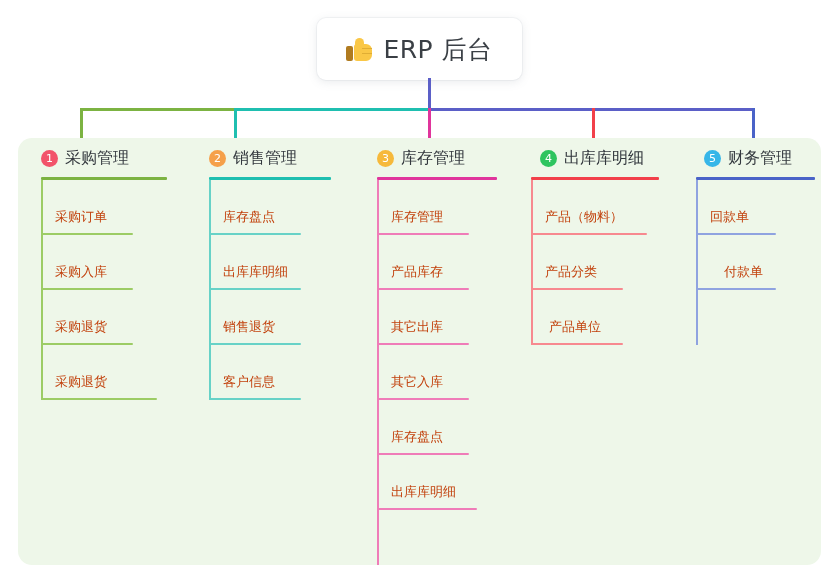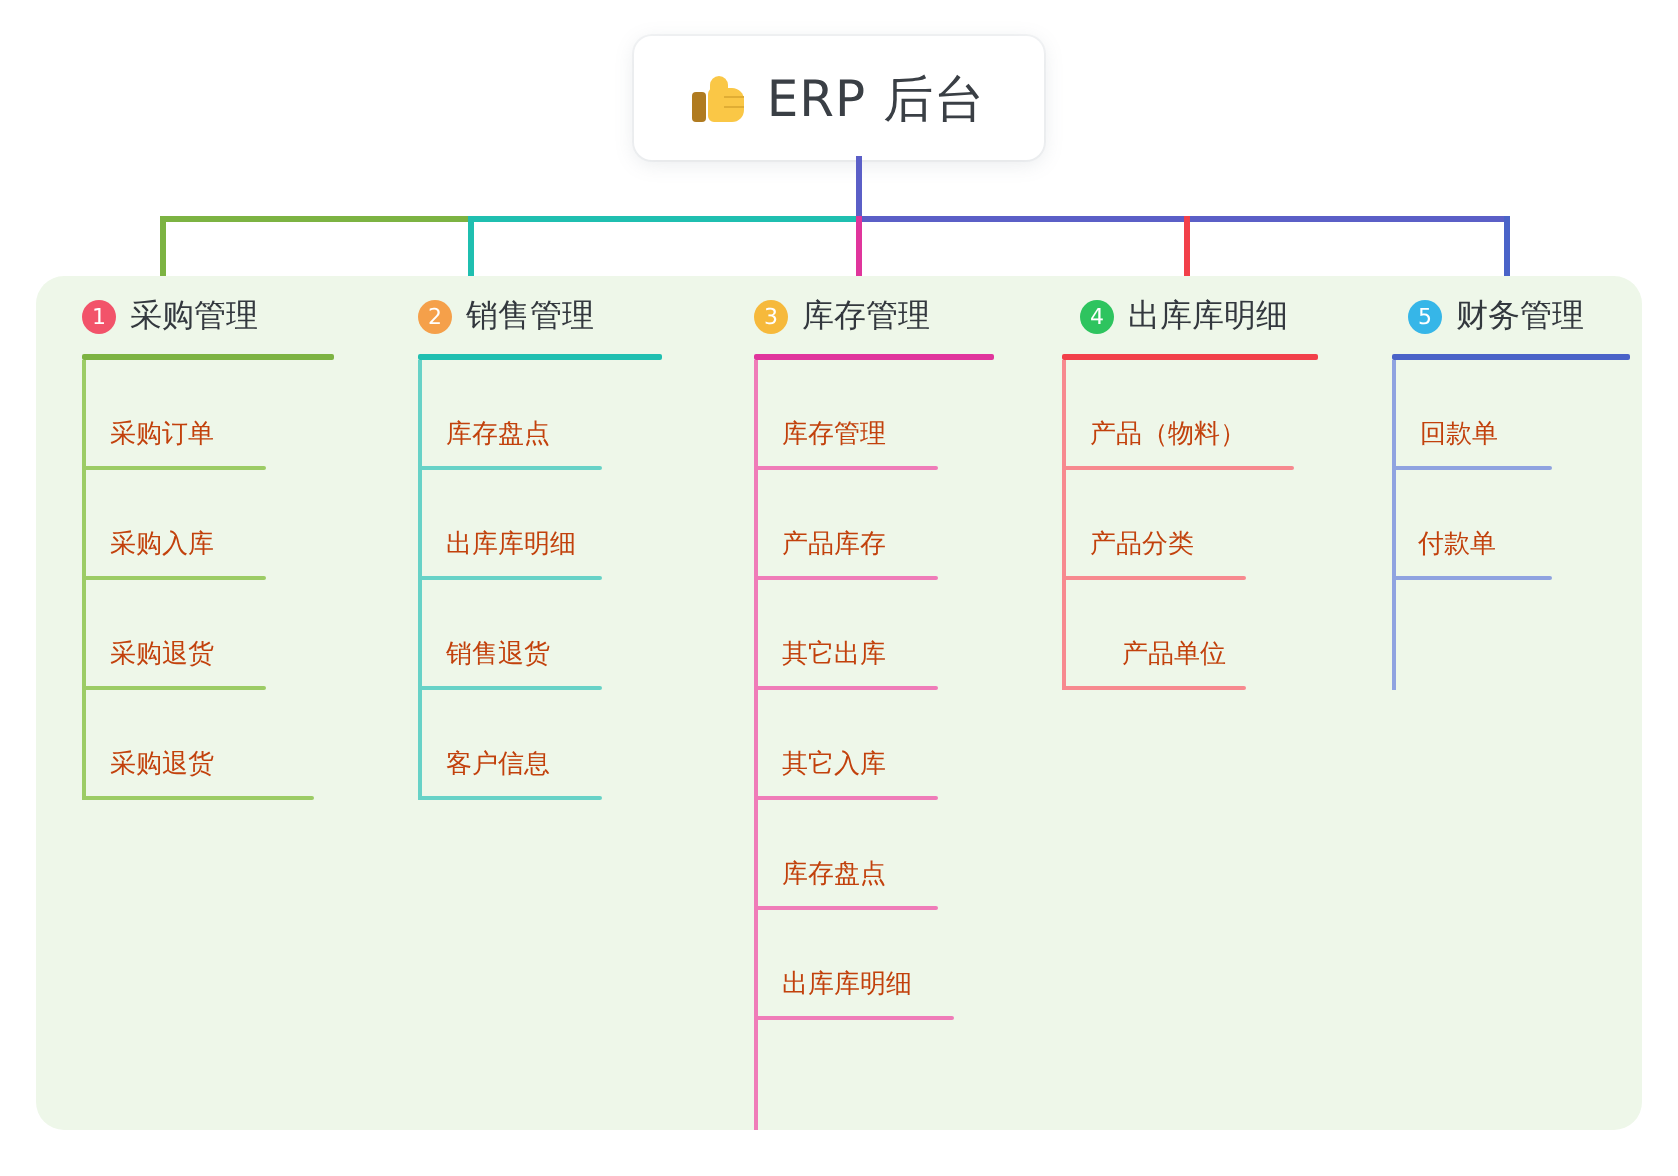--- a/index.html
+++ b/index.html
@@ -231,38 +231,38 @@
       <div class="spine" style="left:10px;height:165px;background:#f7898f;"></div>
       <div class="leaf">
           <span class="leaf-label" style="left:24px;">产品（物料）</span>
           <span class="leaf-rule" style="left:10px;width:116px;background:#f7898f;"></span>
         </div>
       <div class="leaf">
           <span class="leaf-label" style="left:24px;">产品分类</span>
           <span class="leaf-rule" style="left:10px;width:92px;background:#f7898f;"></span>
         </div>
       <div class="leaf">
-          <span class="leaf-label" style="left:40px;margin-top:24px;">产品单位</span>
+          <span class="leaf-label" style="left:28px;margin-top:24px;">产品单位</span>
           <span class="leaf-rule" style="left:10px;width:92px;background:#f7898f;"></span>
         </div>
     </div>
   </div>
 
   <div class="branch" style="left:685px;width:150px;">
     <div class="branch-head">
       <span class="badge" style="background:#36b6e8;">5</span>
       <span class="branch-title">财务管理</span>
     </div>
     <div class="head-rule" style="margin-left:11px;width:119px;background:#4a63c8;"></div>
     <div class="leaves">
       <div class="spine" style="left:11px;height:165px;background:#8fa3e0;"></div>
       <div class="leaf">
           <span class="leaf-label" style="left:25px;margin-top:23px;">回款单</span>
           <span class="leaf-rule" style="left:11px;width:80px;background:#8fa3e0;"></span>
         </div>
       <div class="leaf">
-          <span class="leaf-label" style="left:24px;text-align:center;">付款单</span>
+          <span class="leaf-label" style="left:39px;text-align:center;">付款单</span>
           <span class="leaf-rule" style="left:11px;width:80px;background:#8fa3e0;"></span>
         </div>
     </div>
   </div>
 
 </div>
 
 </body></html>

